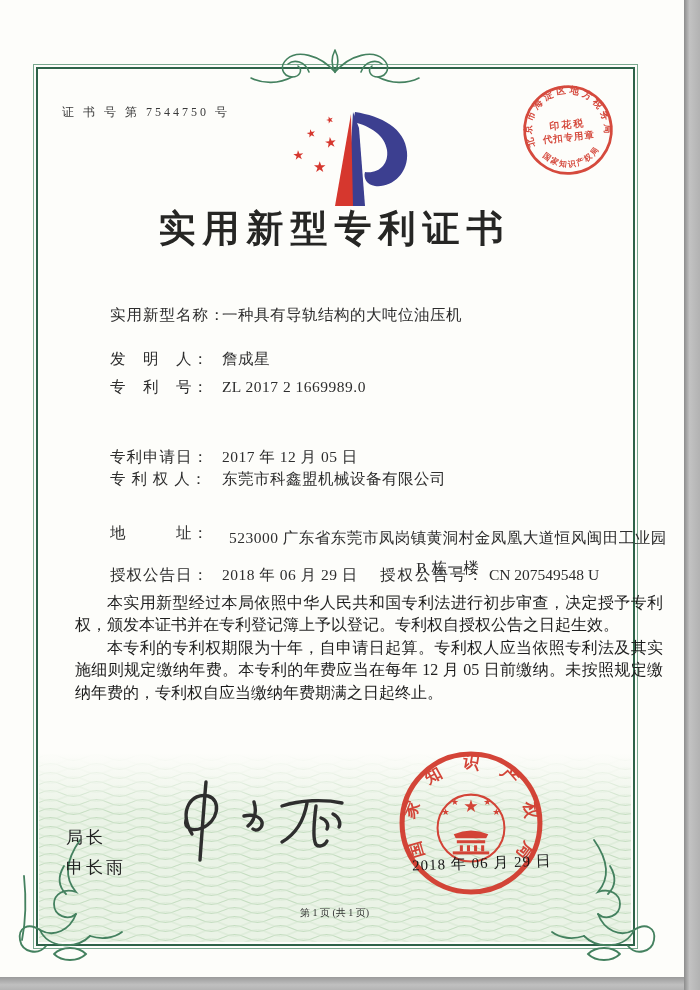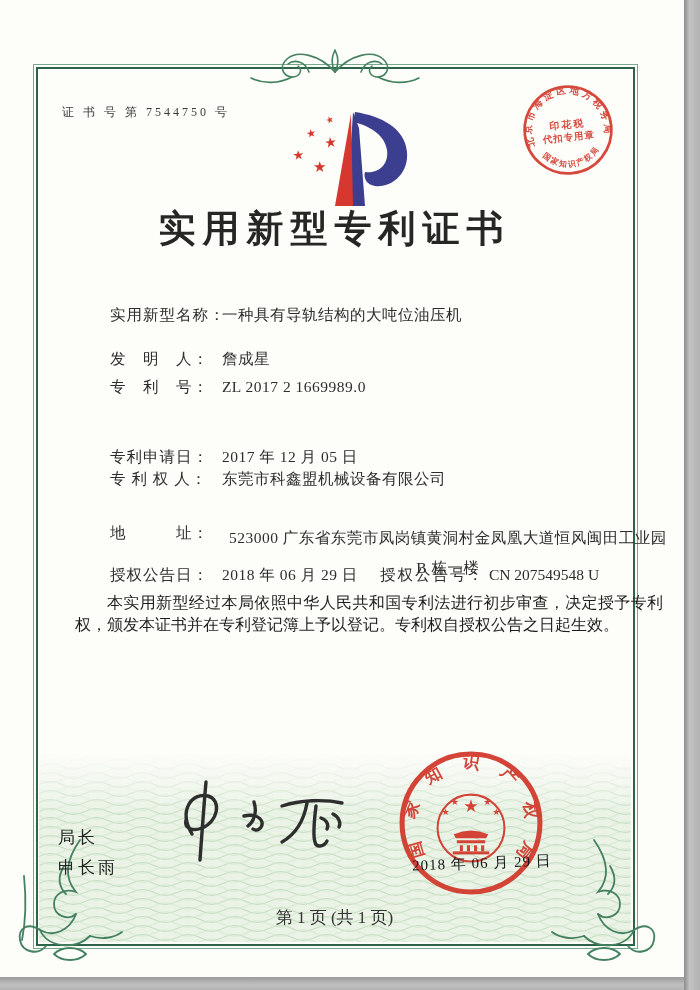--- a/index.html
+++ b/index.html
@@ -30,27 +30,27 @@
   .frow .lab{display:inline-block;width:108px;letter-spacing:1px;margin-left:48px;}
   .frow .val{letter-spacing:.5px;text-align:center;}
   .frow .val.wrap{display:inline-block;white-space:normal;width:452px;vertical-align:top;line-height:30px;}
   .grant-no{position:absolute;left:318px;white-space:nowrap;}
   .grant-no .lab{letter-spacing:2px;}
 
   .body-text{position:absolute;left:57px;top:592px;width:588px;font-size:16px;line-height:22.4px;
       color:#1e1e1e;text-align:justify;margin-left:18px;}
   .body-text p{margin:0;text-indent:2em;}
 
-  .official{position:absolute;left:58px;top:823px;font-size:17px;line-height:30px;letter-spacing:3px;color:#222;}
+  .official{position:absolute;left:66px;top:823px;font-size:17px;line-height:30px;letter-spacing:3px;color:#222;}
   .signature{position:absolute;left:158px;top:776px;width:200px;height:92px;}
 
   .seal{position:absolute;left:397px;top:749px;width:148px;height:148px;opacity:.95;}
   .seal-date{position:absolute;left:412px;top:854px;font-size:15px;letter-spacing:1px;color:#161616;transform:rotate(-2deg);}
 
-  .footer{position:absolute;left:33px;top:906px;width:603px;text-align:center;font-size:17px;color:#333;}
+  .footer{position:absolute;left:33px;top:906px;width:603px;text-align:center;font-size:10px;color:#333;}
 
   .orn-top{position:absolute;left:247px;top:42px;width:176px;height:54px;}
   .fl-bl{position:absolute;left:14px;top:836px;width:112px;height:136px;}
   .fl-br{position:absolute;left:548px;top:836px;width:112px;height:136px;transform:scaleX(-1);}
 </style>
 </head>
 <body>
 
 <div class="paper">
 
@@ -170,20 +170,21 @@
       <span class="val">2018 年 06 月 29 日</span>
     </div>
     <div class="grant-no" style="top:262px">
       <span class="lab">授权公告号：</span>
       <span class="val">CN 207549548 U</span>
     </div>
   </div>
 
   <div class="body-text">
     <p>本实用新型经过本局依照中华人民共和国专利法进行初步审查，决定授予专利权，颁发本证书并在专利登记簿上予以登记。专利权自授权公告之日起生效。</p>
+    <p>本专利的专利权期限为十年，自申请日起算。专利权人应当依照专利法及其实施细则规定缴纳年费。本专利的年费应当在每年 12 月 05 日前缴纳。未按照规定缴纳年费的，专利权自应当缴纳年费期满之日起终止。</p>
   </div>
 
   <div class="official">
     <div>局长</div>
     <div>申长雨</div>
   </div>
 
   <svg class="signature" viewBox="0 0 200 92">
     <g stroke="#2e2e2e" stroke-width="3.4" fill="none" stroke-linecap="round">
       <path d="M34,58 C20,34 34,16 50,20 C64,24 60,46 44,52 C34,56 26,52 28,44"></path>

